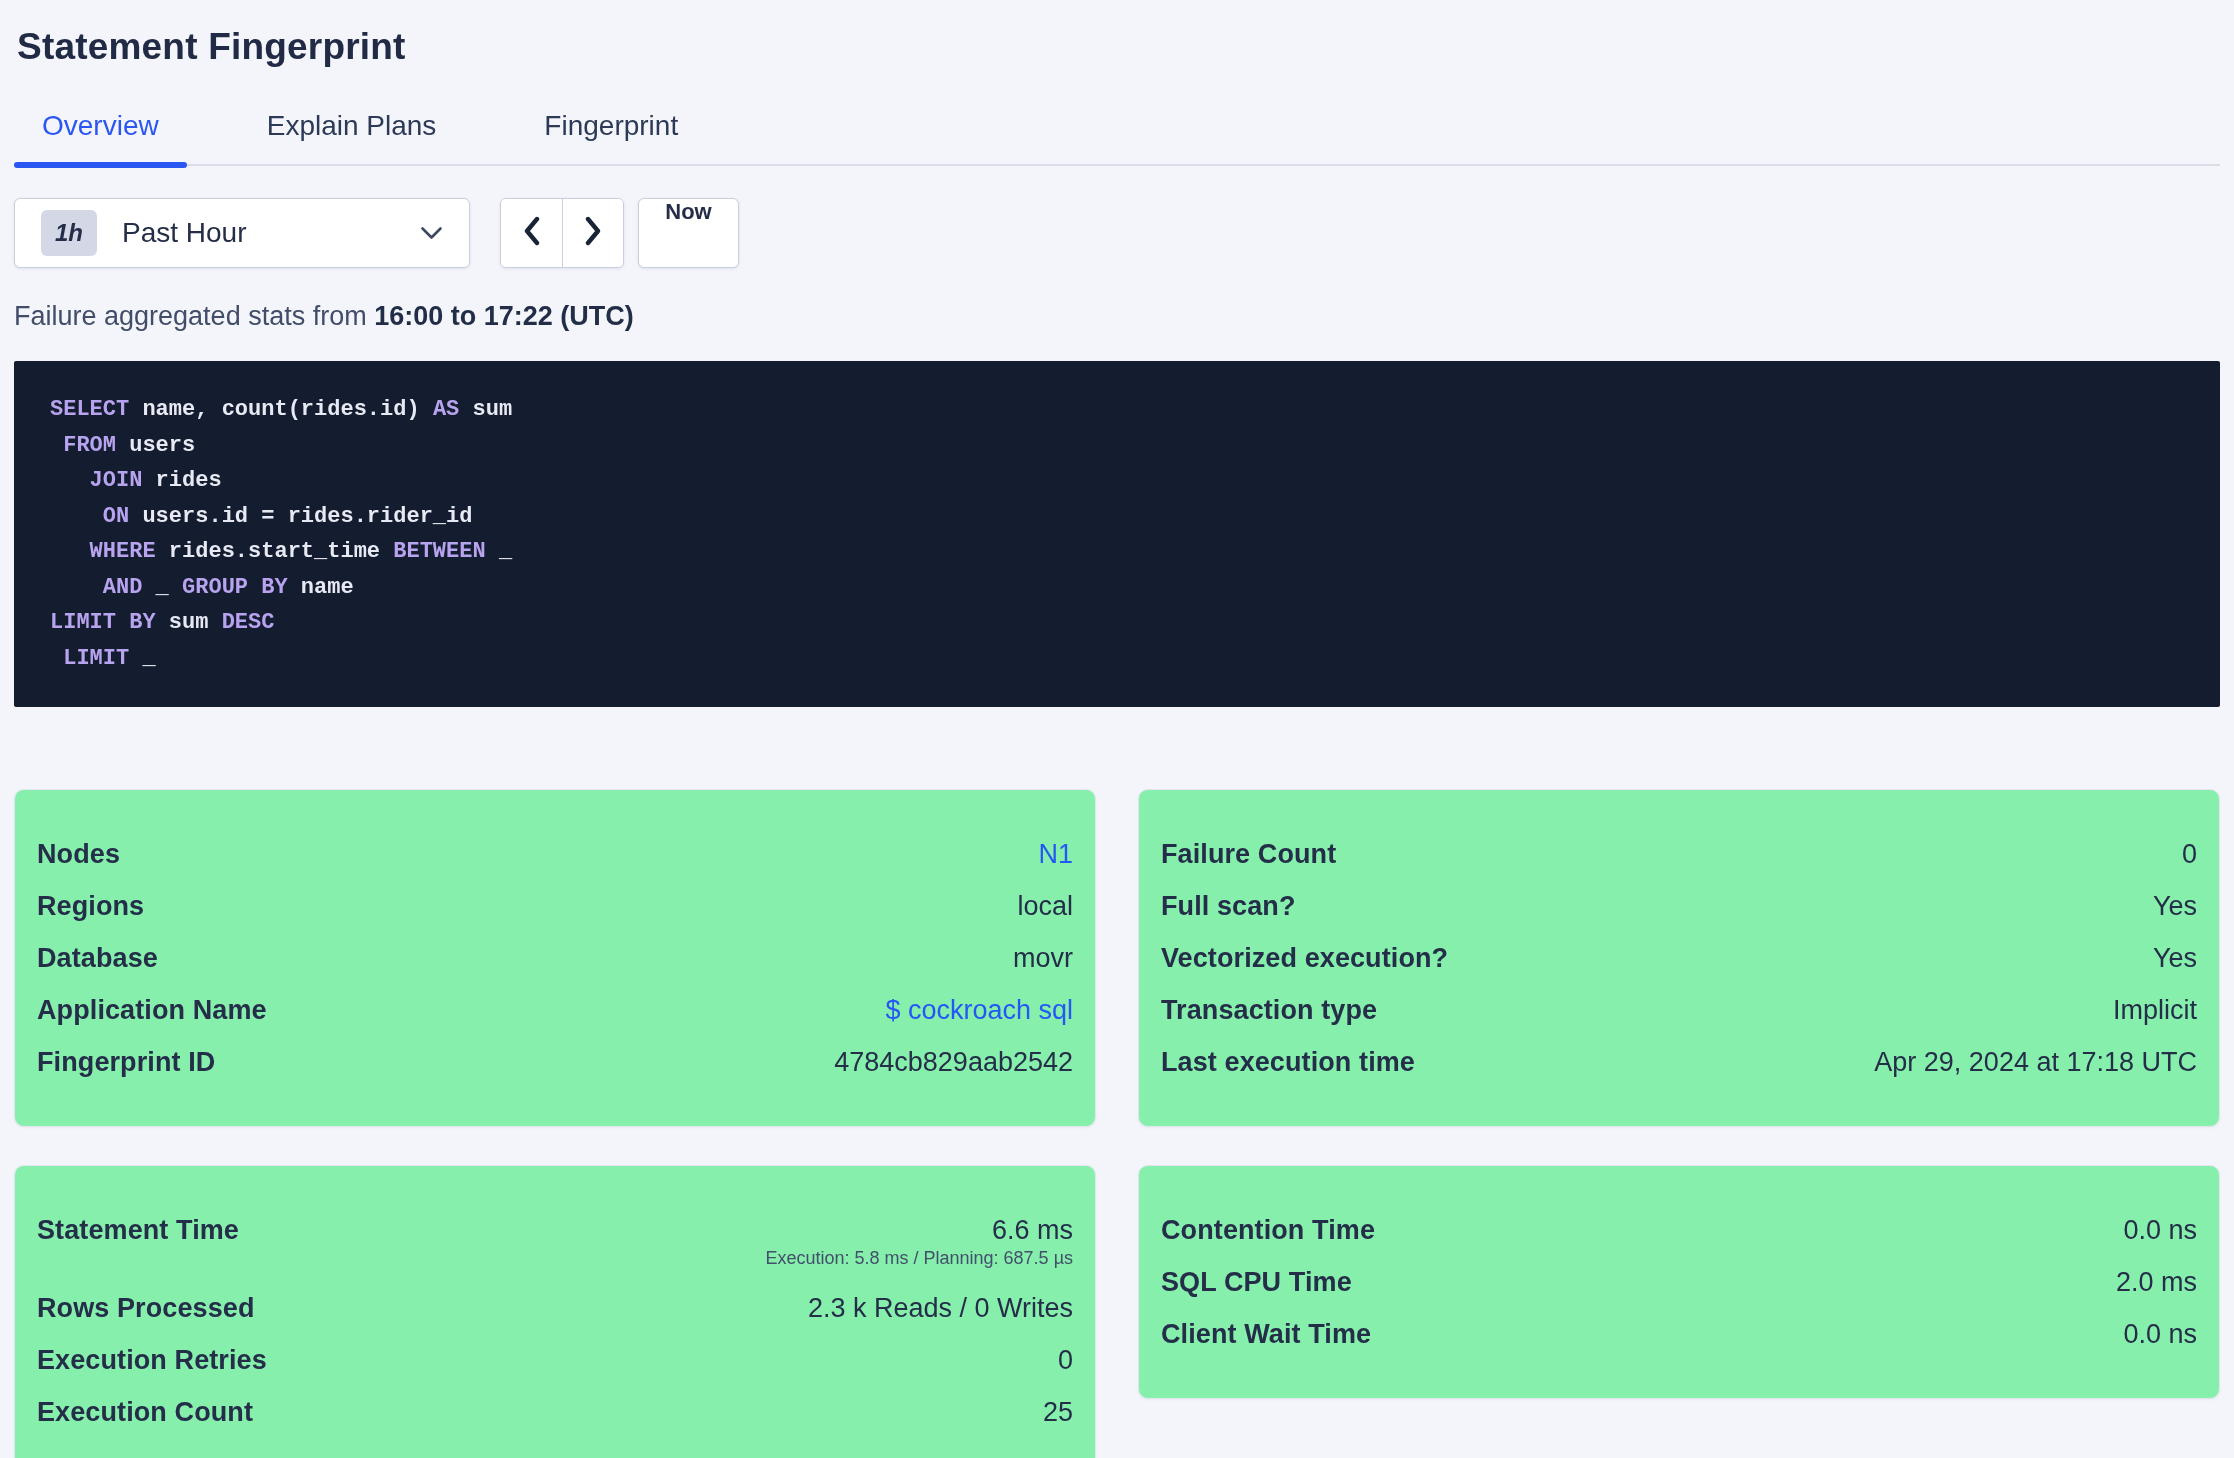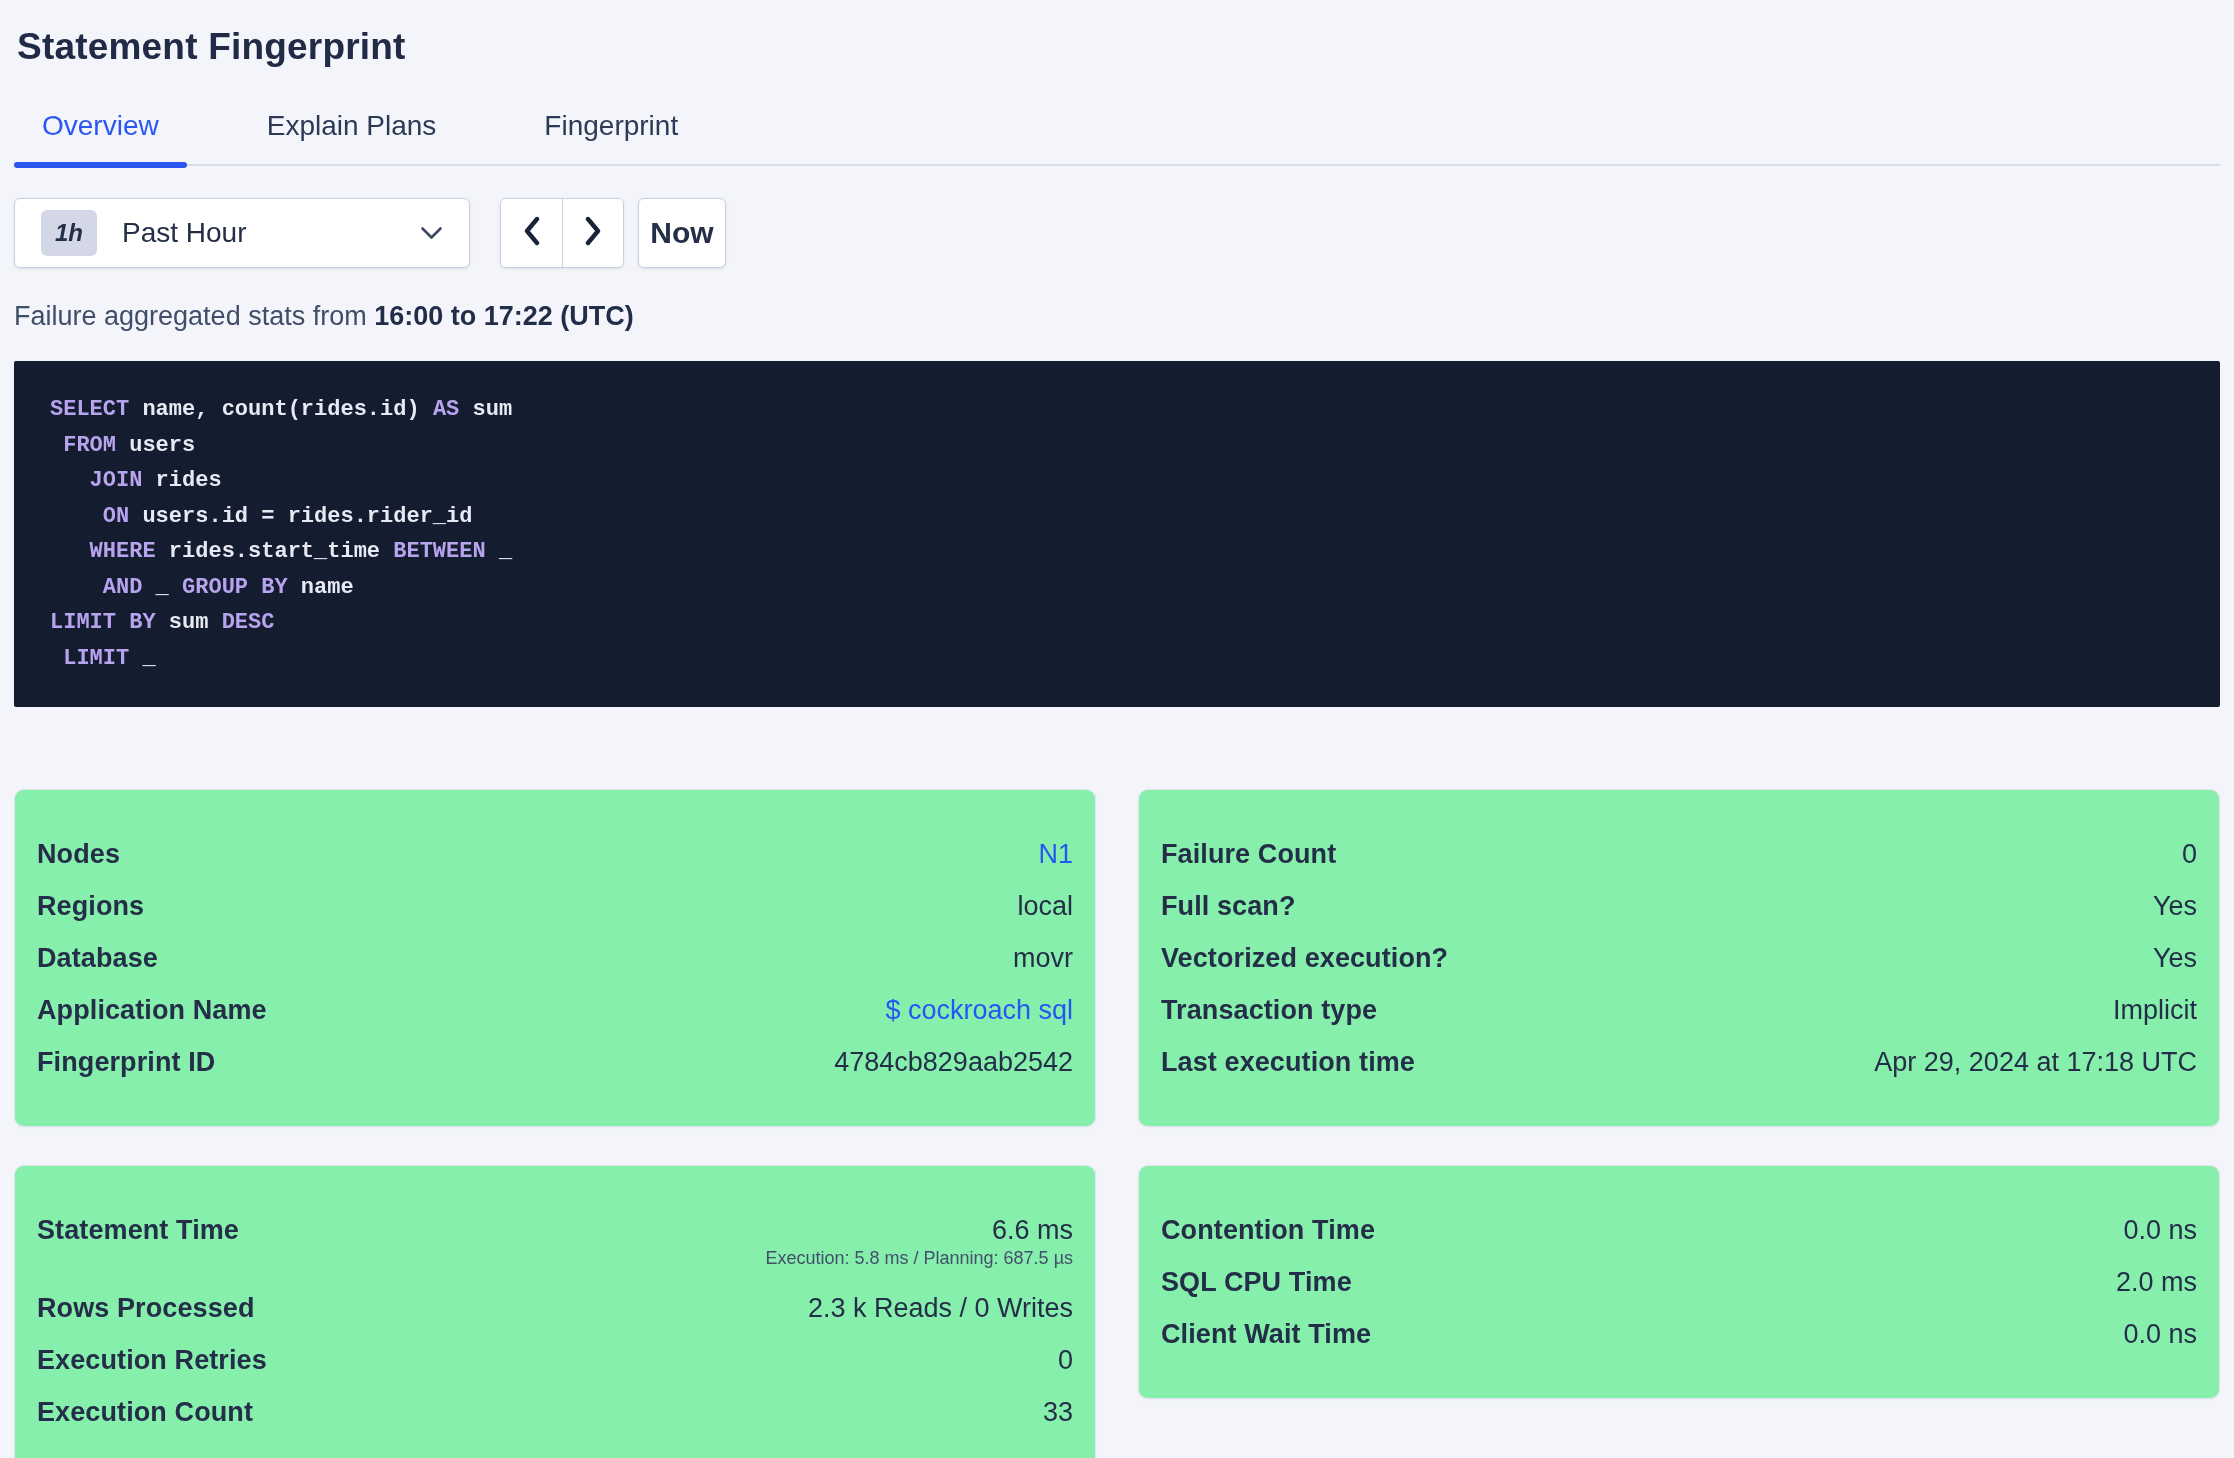--- a/index.html
+++ b/index.html
@@ -87,25 +87,25 @@
     display: flex;
     align-items: center;
     justify-content: center;
     cursor: pointer;
     background: #fff;
   }
   .nav-btn + .nav-btn { border-left: 1px solid #c9cfe0; }
 
   .now-btn {
     margin-left: 14px;
-    width: 88px;
-    display: flex;
-    align-items: center;
+    width: 101px;
+    display: flex;
+    align-items: flex-start;
     justify-content: center;
-    font-size: 30px;
+    font-size: 22px;
     font-weight: 600;
     color: #242e48;
     cursor: pointer;
   }
 
   
   .caption {
     margin-top: 33px;
     font-size: 27px;
     color: #414d69;
@@ -286,21 +286,21 @@
       <div class="kv-row">
         <span class="kv-label">Rows Processed</span>
         <span class="kv-value">2.3 k Reads / 0 Writes</span>
       </div>
       <div class="kv-row">
         <span class="kv-label">Execution Retries</span>
         <span class="kv-value">0</span>
       </div>
       <div class="kv-row">
         <span class="kv-label">Execution Count</span>
-        <span class="kv-value">33</span>
+        <span class="kv-value">25</span>
       </div>
     </div>
 
     <div class="card">
       <div class="kv-row">
         <span class="kv-label">Contention Time</span>
         <span class="kv-value">0.0 ns</span>
       </div>
       <div class="kv-row">
         <span class="kv-label">SQL CPU Time</span>

